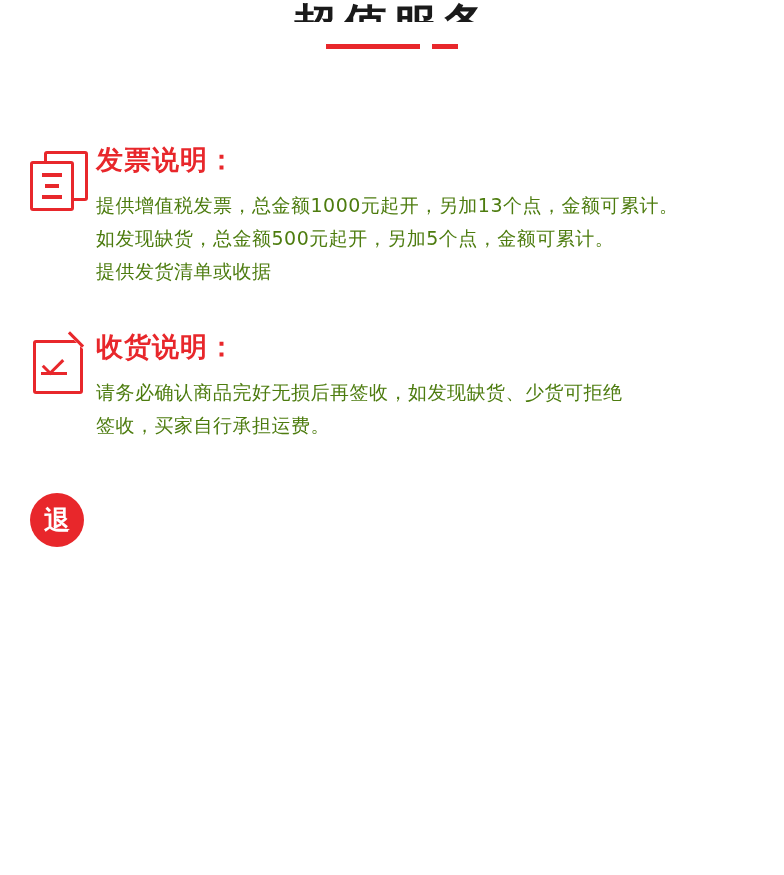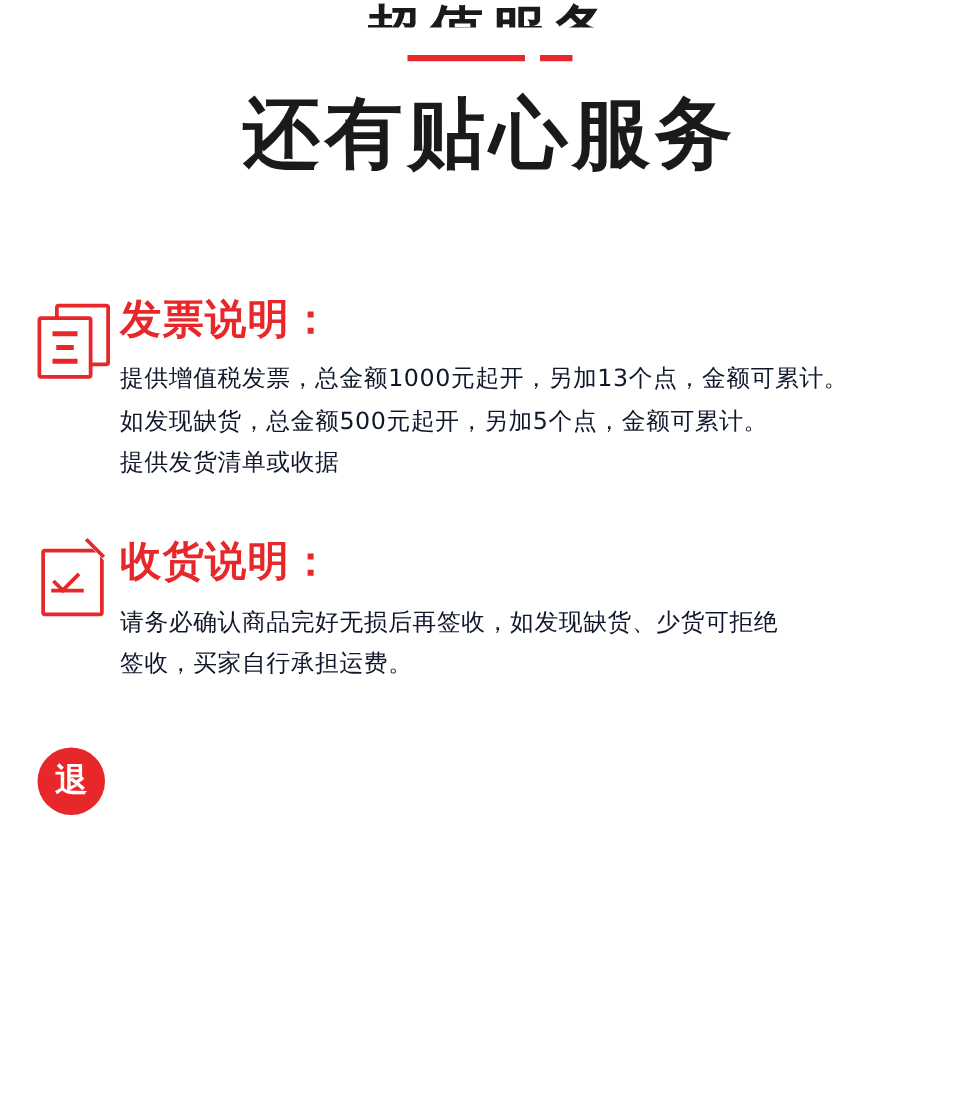--- a/index.html
+++ b/index.html
@@ -86,30 +86,30 @@
     display: flex;
     justify-content: center;
     padding-top: 6px;
   }
   .sec-body {
     flex: 1;
     padding-right: 34px;
   }
   .sec-title {
     color: #e8272b;
-    font-size: 33px;
+    font-size: 27px;
     font-weight: bold;
     letter-spacing: 1px;
     margin: 0 0 14px 0;
     line-height: 1.1;
   }
   .sec-line {
     font-size: 19px;
     line-height: 1.75;
-    color: #0f172a;
+    color: #4d7c0f;
     letter-spacing: 0.5px;
   }
 
   
   .icon-invoice {
     position: relative;
     width: 54px;
     height: 56px;
   }
   .icon-invoice .back {
@@ -217,21 +217,20 @@
   <div class="header">
     <div class="header-clipped">
       <div class="clipped-text">超值服务</div>
     </div>
 
     <div class="divider">
       <span class="bar-long"></span>
       <span class="bar-short"></span>
     </div>
 
-    <h1 class="main-title">还有贴心服务</h1>
   </div>
 
   <div class="sections">
 
     <div class="section">
       <div class="sec-icon">
         <div class="icon-invoice">
           <div class="back"></div>
           <div class="front">
             <i class="l1"></i>

